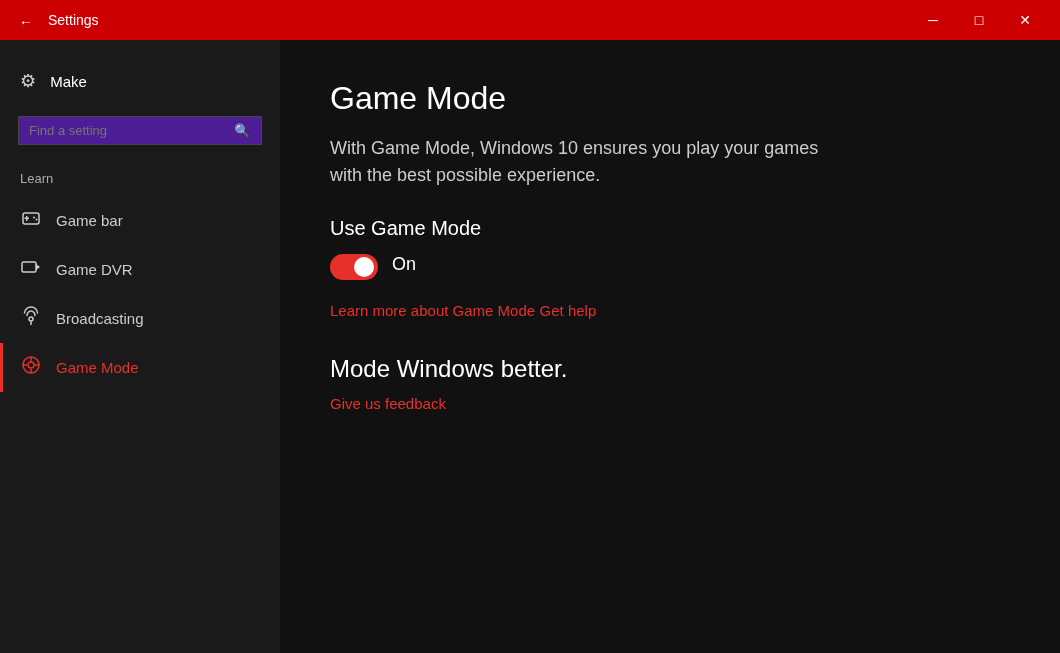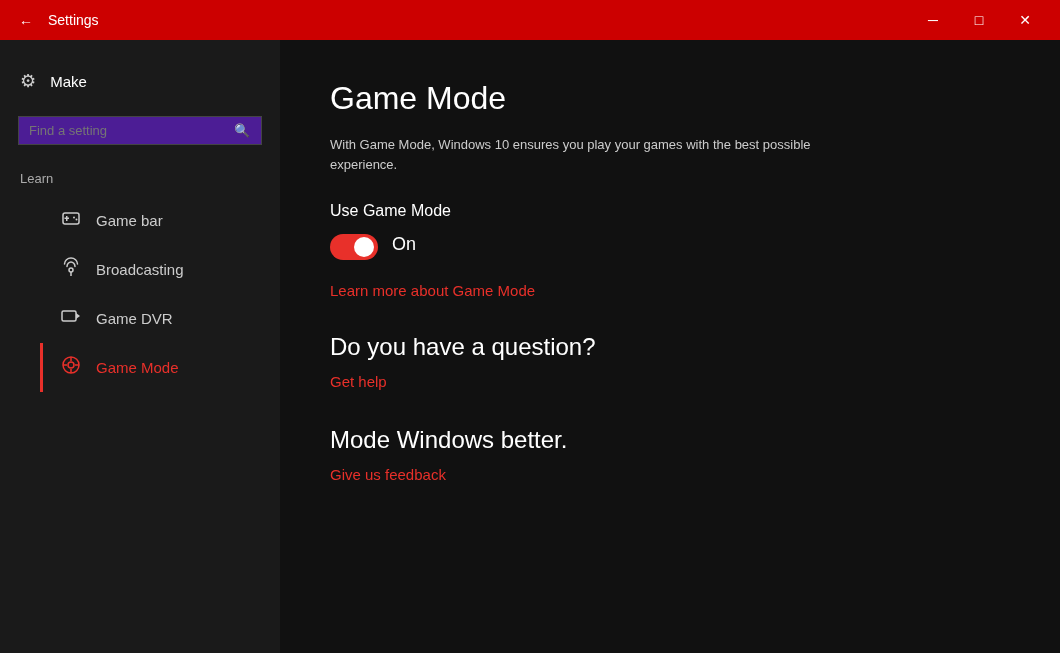--- a/index.html
+++ b/index.html
@@ -113,21 +113,20 @@
     }
     .sidebar-item {
       display: flex;
       align-items: center;
       gap: 14px;
       padding: 12px 20px;
       cursor: pointer;
       font-size: 15px;
       color: #ccc;
       position: relative;
-      margin-left: 40px;
     }
     .sidebar-item.active {
       color: #e8302a;
     }
     .sidebar-item.active::before {
       content: '';
       position: absolute;
       left: 0;
       top: 0;
       bottom: 0;
@@ -148,28 +147,28 @@
       padding: 40px 50px;
       overflow-y: auto;
     }
     .main-title {
       font-size: 32px;
       font-weight: 300;
       color: #fff;
       margin-bottom: 18px;
     }
     .main-description {
-      font-size: 13px;
+      font-size: 18px;
       color: #ccc;
       line-height: 1.5;
       max-width: 520px;
       margin-bottom: 28px;
     }
     .setting-label {
-      font-size: 16px;
+      font-size: 20px;
       color: #fff;
       margin-bottom: 14px;
     }
     .toggle-row {
       display: flex;
       align-items: flex-start;
       gap: 14px;
       margin-bottom: 22px;
     }
     
@@ -262,37 +261,37 @@
           <circle cx="13" cy="9.5" r="1" fill="#ccc"></circle>
           <circle cx="15.5" cy="11.5" r="1" fill="#ccc"></circle>
         </svg>
       </span>
       <span>Game bar</span>
     </div>
 
     <div class="sidebar-item">
       <span class="sidebar-item-icon">
         <svg width="20" height="20" viewBox="0 0 20 20" fill="none">
+          <rect x="1" y="5" width="14" height="10" rx="1.5" stroke="#ccc" stroke-width="1.5" fill="none"></rect>
+          <polygon points="15,7 19,10 15,13" fill="#ccc"></polygon>
+        </svg>
+      </span>
+      <span>Game DVR</span>
+    </div>
+
+    <div class="sidebar-item">
+      <span class="sidebar-item-icon">
+        <svg width="20" height="20" viewBox="0 0 20 20" fill="none">
           <circle cx="10" cy="13" r="2" stroke="#ccc" stroke-width="1.5" fill="none"></circle>
           <path d="M6 9.5 C6 7 8 5 10 5 C12 5 14 7 14 9.5" stroke="#ccc" stroke-width="1.5" fill="none" stroke-linecap="round"></path>
           <path d="M3.5 7 C3.5 3.5 6.5 1 10 1 C13.5 1 16.5 3.5 16.5 7" stroke="#ccc" stroke-width="1.5" fill="none" stroke-linecap="round"></path>
           <line x1="10" y1="15" x2="10" y2="19" stroke="#ccc" stroke-width="1.5"></line>
         </svg>
       </span>
       <span>Broadcasting</span>
-    </div>
-
-    <div class="sidebar-item">
-      <span class="sidebar-item-icon">
-        <svg width="20" height="20" viewBox="0 0 20 20" fill="none">
-          <rect x="1" y="5" width="14" height="10" rx="1.5" stroke="#ccc" stroke-width="1.5" fill="none"></rect>
-          <polygon points="15,7 19,10 15,13" fill="#ccc"></polygon>
-        </svg>
-      </span>
-      <span>Game DVR</span>
     </div>
 
     <div class="sidebar-item active">
       <span class="sidebar-item-icon">
         <svg width="20" height="20" viewBox="0 0 20 20" fill="none">
           <circle cx="10" cy="10" r="8" stroke="#e8302a" stroke-width="1.5" fill="none"></circle>
           <circle cx="10" cy="10" r="3" stroke="#e8302a" stroke-width="1.5" fill="none"></circle>
           <line x1="10" y1="2" x2="10" y2="6" stroke="#e8302a" stroke-width="1.5"></line>
           <line x1="10" y1="14" x2="10" y2="18" stroke="#e8302a" stroke-width="1.5"></line>
           <line x1="2" y1="10" x2="6" y2="10" stroke="#e8302a" stroke-width="1.5"></line>
@@ -310,20 +309,19 @@
     <div class="setting-label">Use Game Mode</div>
     <div class="toggle-row">
       <div class="toggle-switch">
         <div class="toggle-knob"></div>
       </div>
       <span class="toggle-label">On</span>
     </div>
 
     <a class="link-red" href="#">Learn more about Game Mode</a>
 
-    <h2 class="section-heading">Do you have a question?</h2>
     <a class="link-red-sm" href="#">Get help</a>
 
     <h2 class="section-heading">Mode Windows better.</h2>
     <a class="link-red-sm" href="#">Give us feedback</a>
   </div>
 
 </div>
 
 </body></html>

